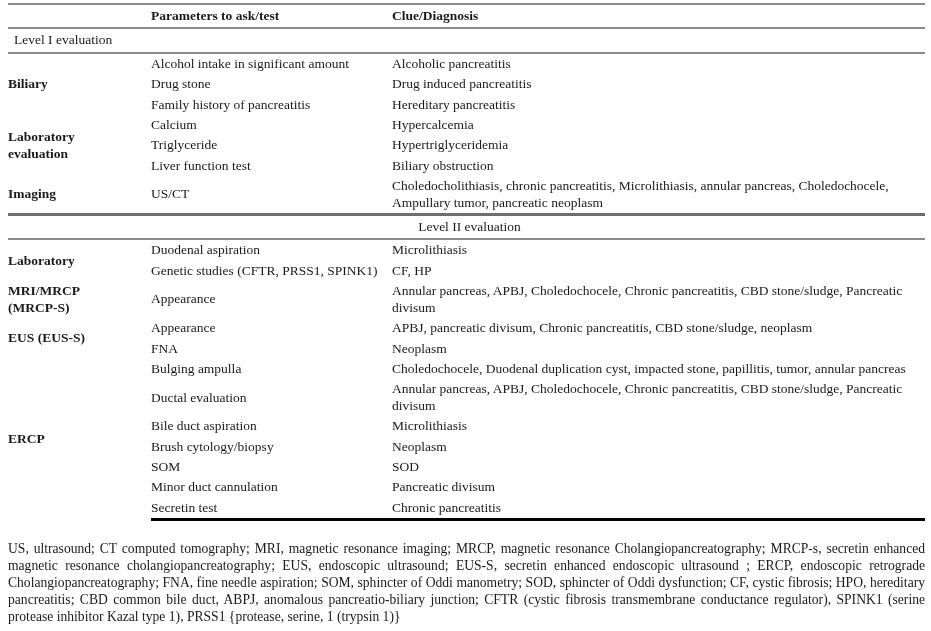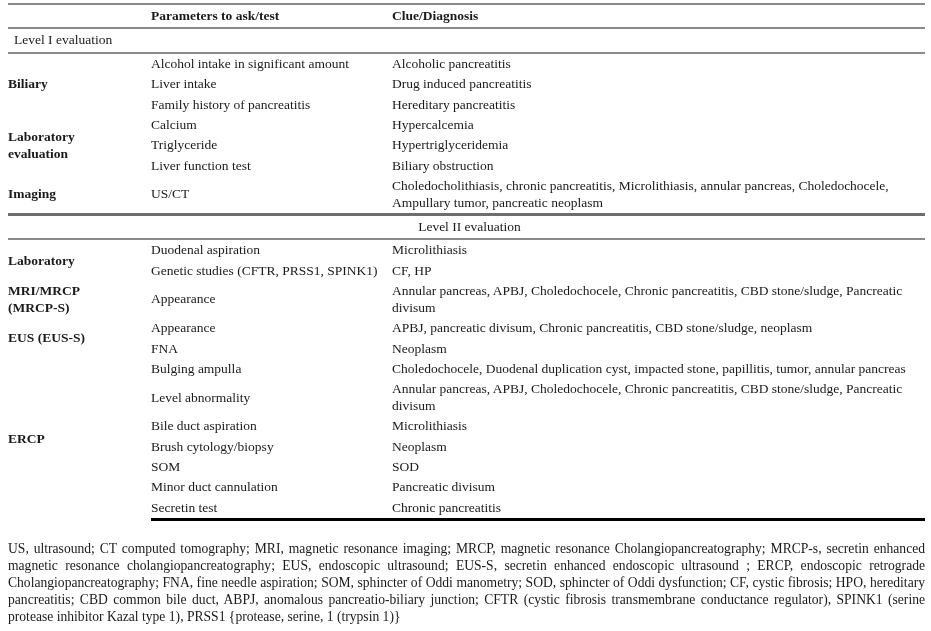--- a/index.html
+++ b/index.html
@@ -85,21 +85,21 @@
     <tbody id="table-body">
         <tr class="section-row">
           <td colspan="3">Level I evaluation</td>
         </tr>
         <tr>
           <td class="c1" rowspan="3">Biliary</td>
           <td class="param">Alcohol intake in significant amount</td>
           <td>Alcoholic pancreatitis</td>
         </tr>
         <tr>
-          <td class="param">Liver intake</td>
+          <td class="param">Drug stone</td>
           <td>Drug induced pancreatitis</td>
         </tr>
         <tr>
           <td class="param">Family history of pancreatitis</td>
           <td>Hereditary pancreatitis</td>
         </tr>
         <tr>
           <td class="c1" rowspan="3">Laboratory
 evaluation</td>
           <td class="param">Calcium</td>
@@ -144,21 +144,21 @@
         <tr>
           <td class="param">FNA</td>
           <td>Neoplasm</td>
         </tr>
         <tr>
           <td class="c1 valign-top-offset" rowspan="7">ERCP</td>
           <td class="param">Bulging ampulla</td>
           <td>Choledochocele, Duodenal duplication cyst, impacted stone, papillitis, tumor, annular pancreas</td>
         </tr>
         <tr>
-          <td class="param">Level abnormality</td>
+          <td class="param">Ductal evaluation</td>
           <td>Annular pancreas, APBJ, Choledochocele, Chronic pancreatitis, CBD stone/sludge, Pancreatic divisum</td>
         </tr>
         <tr>
           <td class="param">Bile duct aspiration</td>
           <td>Microlithiasis</td>
         </tr>
         <tr>
           <td class="param">Brush cytology/biopsy</td>
           <td>Neoplasm</td>
         </tr>

